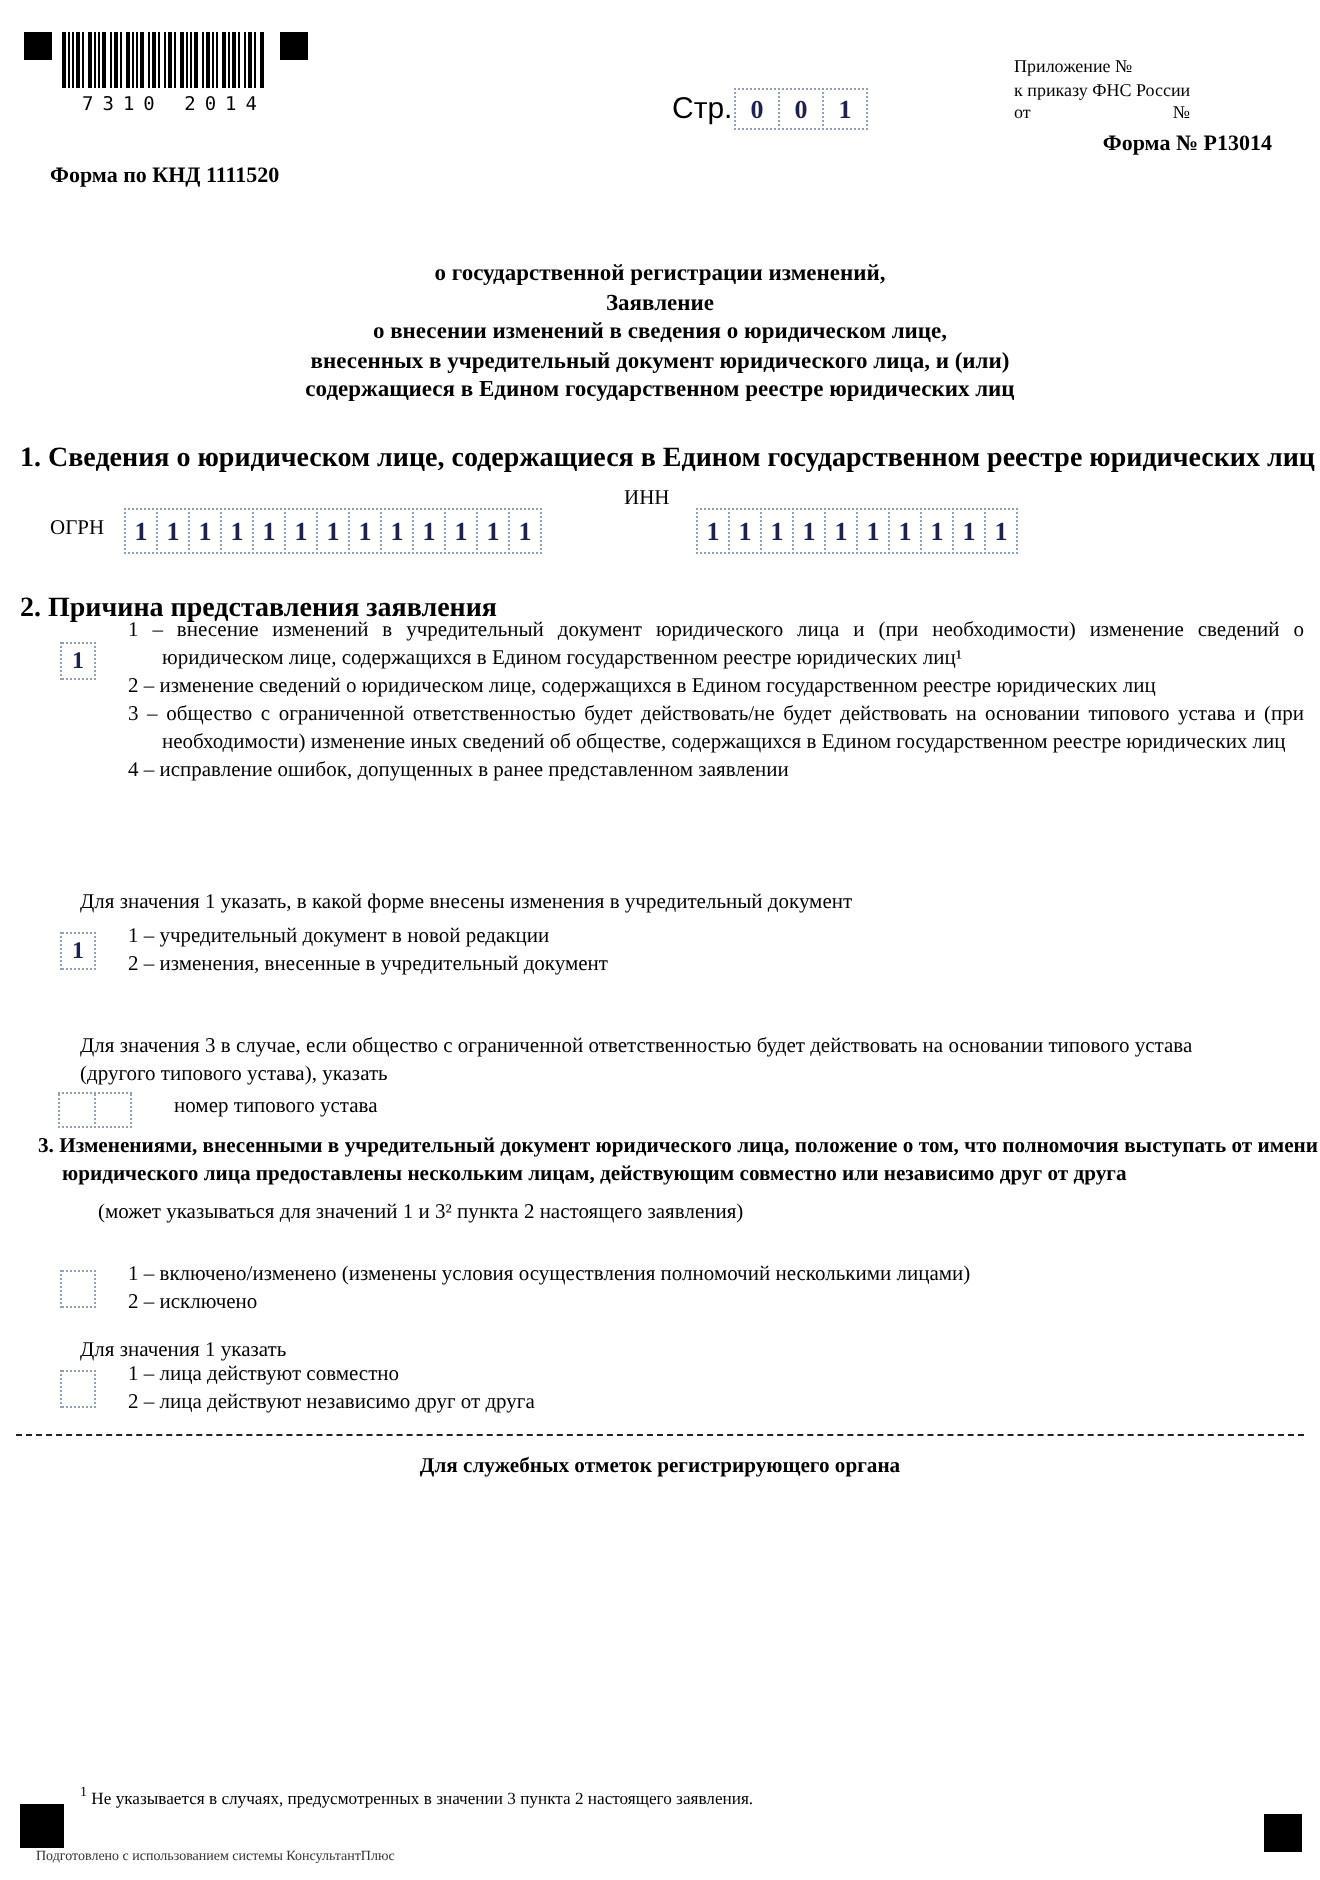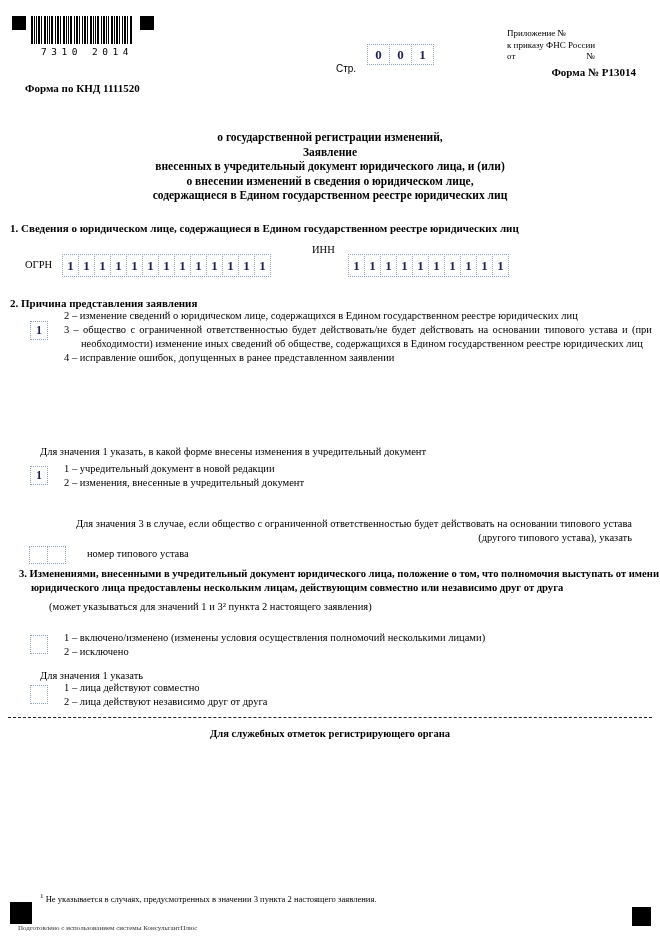--- a/index.html
+++ b/index.html
@@ -25,21 +25,21 @@
   }
   .cell:first-child { margin-left:0; }
   .pagecells .cell { width:21px; height:19px; }
   .chk .cell { width:16px; height:17px; font-size:12px; }
   .ustav .cell { width:17px; height:16px; }
 
   .opt { padding-left:17px; text-indent:-17px; text-align:justify; line-height:13.9px; }
   .optlist div { line-height:14px; }
 
   .title { width:660px; text-align:center; font-weight:bold; font-size:11.5px; line-height:14.6px; }
-  .heading { font-weight:bold; font-size:11px; }
+  .heading { font-weight:bold; font-size:14px; }
 
   .s3para {
     width:628px; font-weight:bold; text-align:justify;
     padding-left:12px; text-indent:-12px; line-height:14.4px; font-size:10.6px;
   }
   .dashline { border-top:1.6px dashed #222; width:644px; }
   .foot { font-size:8.6px; line-height:15px; }
   .foot sup { font-size:7px; }
   .prepared { font-size:7px; color:#333; }
   .appendix { font-size:9px; line-height:11.5px; }
@@ -91,21 +91,21 @@
         <rect x="93" y="0" width="2" height="28"></rect>
       <rect x="96" y="0" width="1" height="28"></rect>
         <rect x="99" y="0" width="2" height="28"></rect>
     </g>
   </svg>
   <div class="barlabel" style="text-align:right;">7310 2014</div>
 </div>
 
 <div class="sq" style="left:140px; top:16px; width:14px; height:14px;"></div>
 
-<span class="abs sans" style="left:336px; top:63px; font-size:10px;">Стр.</span>
+<span class="abs sans" style="left:336px; top:46px; font-size:15px;">Стр.</span>
 <div class="abs cellrow pagecells" style="left:367px; top:44px;">
     <div class="cell">0</div>
     <div class="cell">0</div>
     <div class="cell">1</div>
   </div>
 
 <div class="abs appendix" style="left:507px; top:28px; width:130px;">
   <div>Приложение №</div>
   <div>к приказу ФНС России</div>
   <div style="display:flex; justify-content:space-between; width:88px;">
@@ -113,22 +113,22 @@
     <span>№</span>
   </div>
 </div>
 
 <div class="abs b" style="left:25px; top:82px; font-size:11px;">Форма по КНД 1111520</div>
 <div class="abs b" style="left:436px; top:66px; width:200px; text-align:right; font-size:11px;">Форма № Р13014</div>
 
 <div class="abs title" style="left:0; top:130px;">
   <div>о государственной регистрации изменений,</div>
   <div>Заявление</div>
+  <div>о внесении изменений в сведения о юридическом лице,</div>
   <div>внесенных в учредительный документ юридического лица, и (или)</div>
-  <div>о внесении изменений в сведения о юридическом лице,</div>
   <div>содержащиеся в Едином государственном реестре юридических лиц</div>
 </div>
 
 <div class="abs heading" style="left:10px; top:222px;">1. Сведения о юридическом лице, содержащиеся в Едином государственном реестре юридических лиц</div>
 
 <span class="abs" style="left:25px; top:259px;">ОГРН</span>
 <div class="abs cellrow" style="left:62px; top:254px;">
     <div class="cell">1</div>
     <div class="cell">1</div>
     <div class="cell">1</div>
@@ -158,36 +158,37 @@
     <div class="cell">1</div>
   </div>
 
 <div class="abs heading" style="left:10px; top:297px;">2. Причина представления заявления</div>
 
 <div class="abs cellrow chk" style="left:30px; top:321px;">
     <div class="cell">1</div>
   </div>
 
 <div class="abs optlist" style="left:64px; top:309px; width:588px;">
+  <div class="opt">1 – внесение  изменений  в  учредительный  документ  юридического лица и (при необходимости) изменение сведений о юридическом лице, содержащихся в Едином государственном реестре юридических лиц¹</div>
   <div class="opt">2 – изменение сведений о юридическом лице, содержащихся в Едином государственном реестре юридических лиц</div>
   <div class="opt">3 – общество с ограниченной ответственностью будет действовать/не будет действовать на основании типового устава и (при необходимости)  изменение  иных  сведений об обществе, содержащихся в Едином государственном реестре юридических лиц</div>
   <div class="opt">4 – исправление ошибок, допущенных в ранее представленном заявлении</div>
 </div>
 
 <div class="abs" style="left:40px; top:446px; width:600px;">Для значения 1 указать, в какой форме внесены изменения в учредительный документ</div>
 
 <div class="abs cellrow chk" style="left:30px; top:466px;">
     <div class="cell">1</div>
   </div>
 <div class="abs optlist" style="left:64px; top:462px;">
   <div>1 – учредительный документ в новой редакции</div>
   <div>2 – изменения, внесенные в учредительный документ</div>
 </div>
 
-<div class="abs" style="left:40px; top:517px; width:592px; line-height:14px;text-align:right;">Для значения 3 в случае, если общество с ограниченной ответственностью будет действовать на основании типового устава (другого типового устава), указать</div>
+<div class="abs" style="left:40px; top:517px; width:592px; line-height:14px;">Для значения 3 в случае, если общество с ограниченной ответственностью будет действовать на основании типового устава (другого типового устава), указать</div>
 
 <div class="abs cellrow ustav" style="left:29px; top:546px;">
     <div class="cell"></div>
     <div class="cell"></div>
   </div>
 <span class="abs" style="left:87px; top:548px;">номер типового устава</span>
 
 <div class="abs s3para" style="left:19px; top:567px;">3. Изменениями, внесенными в учредительный документ юридического лица, положение о том, что полномочия выступать от имени юридического лица предоставлены нескольким лицам, действующим совместно или независимо друг от друга</div>
 <div class="abs" style="left:31px; top:601px;margin-left:18px;">(может указываться для значений 1 и 3² пункта 2 настоящего заявления)</div>
 

